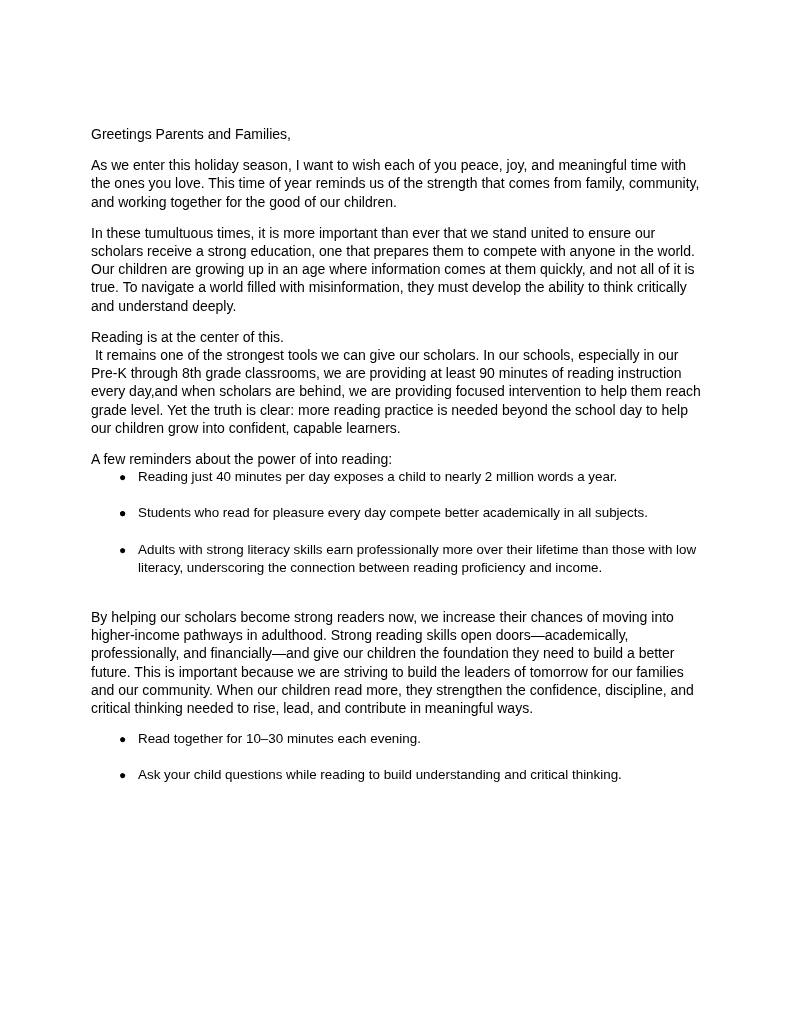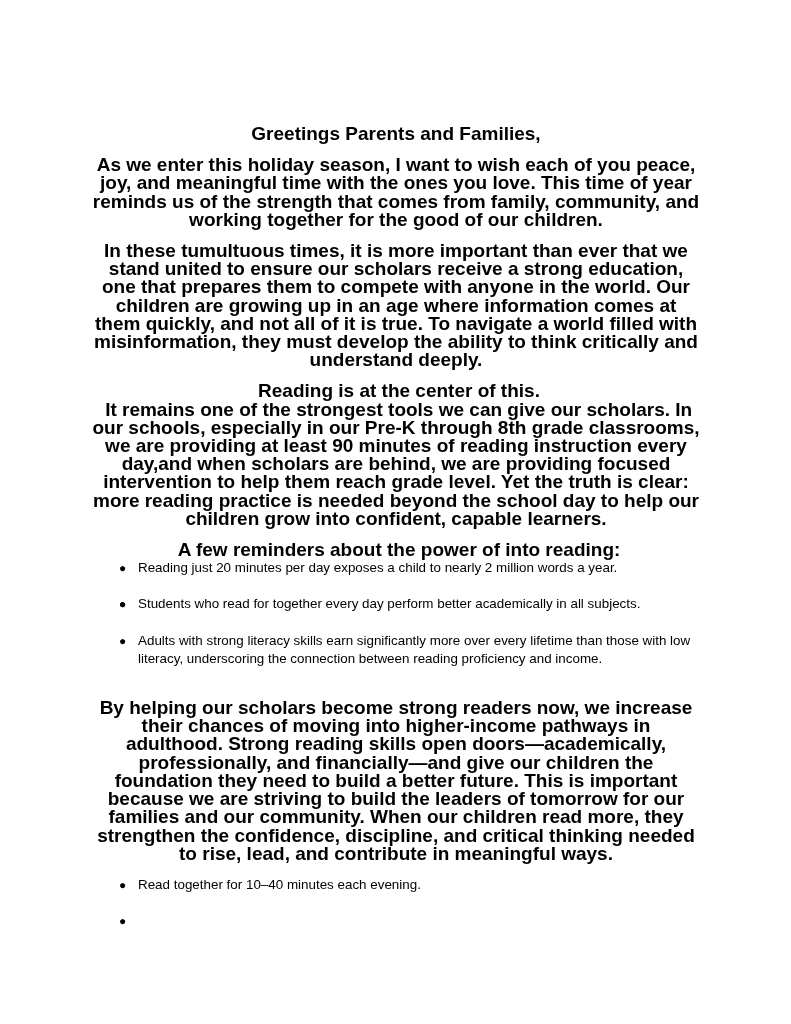--- a/index.html
+++ b/index.html
@@ -20,29 +20,27 @@
     box-sizing: border-box;
   }
   .doc-body {
     position: absolute;
     left: 91px;
     top: 125px;
     width: 610px;
   }
   p.para {
     margin: 0 0 13px 0;
-    font-size: 19px;
+    font-size: 14px;
     line-height: 18.2px;
-    text-align: center;
+    text-align: left;
     white-space: pre-wrap;
-    font-weight: bold;
   }
   p.para.tight {
     margin-bottom: 0;
-    margin-left: 6px;
   }
   ul.bullets {
     list-style: none;
     margin: 0;
     padding: 0;
   }
   ul.bullets li {
     position: relative;
     font-size: 13.4px;
     line-height: 18.2px;
@@ -80,44 +78,45 @@
 
     <p class="para tight">Reading is at the center of this.</p>
 
     <p class="para"> It remains one of the strongest tools we can give our scholars. In our schools, especially in our Pre-K through 8th grade classrooms, we are providing at least 90 minutes of reading instruction every day,and when scholars are behind, we are providing focused intervention to help them reach grade level. Yet the truth is clear: more reading practice is needed beyond the school day to help our children grow into confident, capable learners.</p>
 
     <p class="para tight">A few reminders about the power of into reading:</p>
 
     <ul class="bullets list-block">
       <li>
         <span class="marker">●</span>
-        <span>Reading just 20 minutes per day exposes a child to nearly 2 million words a year.</span>
+        <span>Reading just 40 minutes per day exposes a child to nearly 2 million words a year.</span>
       </li>
       <li>
         <span class="marker">●</span>
       </li>
       <li>
         <span class="marker">●</span>
-        <span>Students who read for together every day perform better academically in all subjects.</span>
+        <span>Students who read for pleasure every day compete better academically in all subjects.</span>
       </li>
       <li>
         <span class="marker">●</span>
-        <span>Adults with strong literacy skills earn significantly more over every lifetime than those with low literacy, underscoring the connection between reading proficiency and income.</span>
+        <span>Adults with strong literacy skills earn professionally more over their lifetime than those with low literacy, underscoring the connection between reading proficiency and income.</span>
       </li>
     </ul>
 
     <div class="gap-lg"></div>
 
     <p class="para">By helping our scholars become strong readers now, we increase their chances of moving into higher-income pathways in adulthood. Strong reading skills open doors—academically, professionally, and financially—and give our children the foundation they need to build a better future. This is important because we are striving to build the leaders of tomorrow for our families and our community. When our children read more, they strengthen the confidence, discipline, and critical thinking needed to rise, lead, and contribute in meaningful ways.</p>
 
 
     <ul class="bullets list-block">
       <li>
         <span class="marker">●</span>
-        <span>Read together for 10–40 minutes each evening.</span>
+        <span>Read together for 10–30 minutes each evening.</span>
       </li>
       <li>
         <span class="marker">●</span>
+        <span>Ask your child questions while reading to build understanding and critical thinking.</span>
       </li>
     </ul>
 
   </div>
 </div>
 
 </body></html>

